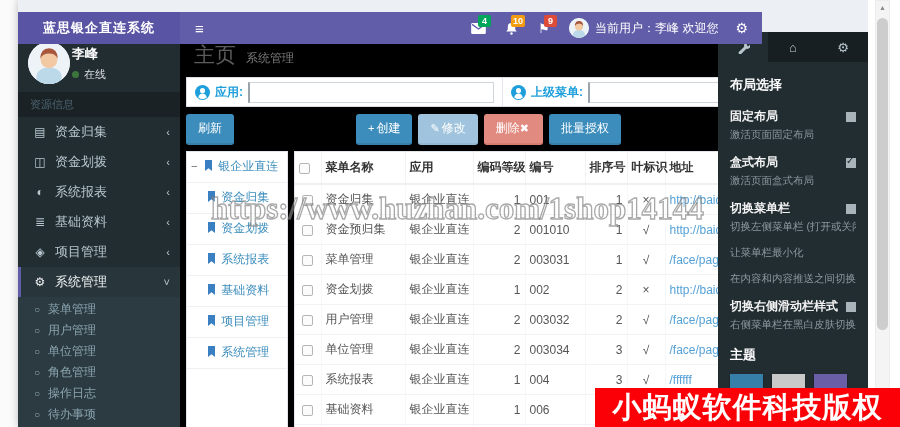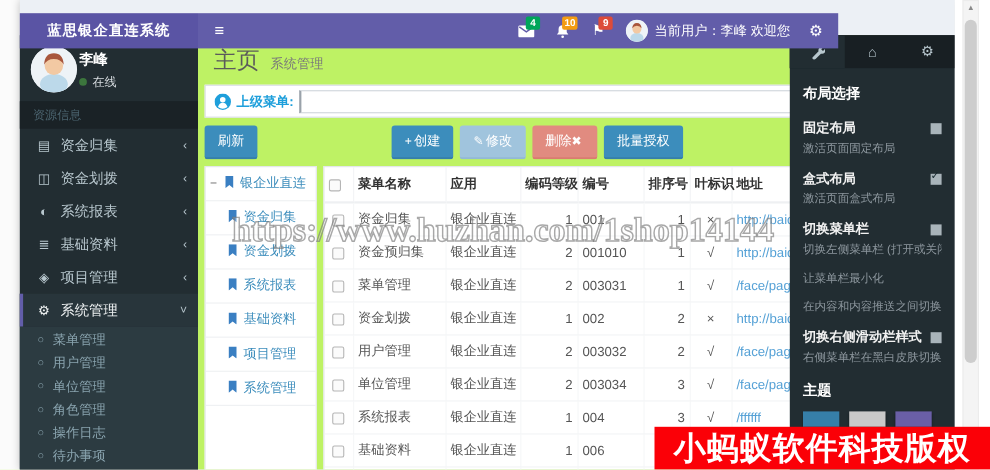--- a/index.html
+++ b/index.html
@@ -32,21 +32,21 @@
   .menu-item { display:flex; align-items:center; height:30px; padding:0 10px; color:#b8c7ce; font-size:13px; cursor:pointer; border-left:3px solid transparent; }
   .menu-item.active { border-left-color:#625da9; color:#eef1f2; background:#28353b; }
   .mi-icon { width:18px; font-size:12px; text-align:center; margin-right:6px; flex:none; }
   .mi-label { flex:1; white-space:nowrap; overflow:hidden; }
   .mi-chevron { font-size:11px; color:#b8c7ce; }
   .submenu { background:#2c3b41; padding:2px 0; }
   .submenu-item { display:flex; align-items:center; gap:8px; height:21px; padding:0 10px 0 16px; color:#8aa4af; font-size:12px; cursor:pointer; }
   .sub-bullet { font-size:10px; }
 
   
-  .content { position:absolute; left:162px; top:32px; width:645px; height:395px; background:#bef264; overflow:hidden; }
+  .content { position:absolute; left:162px; top:32px; width:645px; height:395px; background:#000000; overflow:hidden; }
   .content-header { padding:9px 14px 6px 14px; display:flex; align-items:baseline; gap:10px; }
   .page-title { font-size:21px; color:#5b5b5b; font-weight:normal; }
   .breadcrumb { font-size:12px; color:#7a7a7a; }
   .filter-box { margin:2px 6px 0 6px; height:30px; background:#fff; border:1px solid #d9dde3; display:flex; align-items:stretch; }
   .filter-group { display:flex; align-items:center; gap:5px; padding:0 8px; flex:1; min-width:0; }
   .filter-group + .filter-group { border-left:1px solid #e3e6ea;align-items:center; }
   .user-circ { width:15px; height:15px; flex:none; }
   .filter-label { color:#1e9fdb; font-size:12px; font-weight:bold; white-space:nowrap; }
   .filter-input { flex:1; min-width:0; height:21px; border:1px solid #cfd5db; border-left:2px solid #9aa2aa; font-size:12px; padding:0 4px; outline:none; }
   .btn-row { display:flex; gap:6px; padding:7px 6px 6px 6px; align-items:center; }
@@ -237,20 +237,29 @@
         <span class="breadcrumb">系统管理</span>
       </div>
 
       <div class="filter-box">
         <div class="filter-group">
           <svg class="user-circ" viewBox="0 0 16 16">
               <circle cx="8" cy="8" r="8" fill="#1e9fdb"></circle>
               <circle cx="8" cy="6" r="2.7" fill="#fff"></circle>
               <path d="M3.4 13.2 q1.2-4.2 4.6-4.2 t4.6 4.2 a8 8 0 0 1 -9.2 0 z" fill="#fff"></path>
             </svg>
+          <span class="filter-label">应用:</span>
+          <input class="filter-input" type="text" style="">
+        </div>
+        <div class="filter-group">
+          <svg class="user-circ" viewBox="0 0 16 16">
+              <circle cx="8" cy="8" r="8" fill="#1e9fdb"></circle>
+              <circle cx="8" cy="6" r="2.7" fill="#fff"></circle>
+              <path d="M3.4 13.2 q1.2-4.2 4.6-4.2 t4.6 4.2 a8 8 0 0 1 -9.2 0 z" fill="#fff"></path>
+            </svg>
           <span class="filter-label">上级菜单:</span>
           <input class="filter-input" type="text" style="">
         </div>
       </div>
 
       <div class="btn-row">
         <button class="btn btn-blue">刷新</button>
         <button class="btn btn-blue btn-create"><span class="bico">+</span><span>创建</span></button>
         <button class="btn btn-lightblue"><span class="bico">✎</span><span>修改</span></button>
         <button class="btn btn-salmon"><span>删除</span><span class="bico">✖</span></button>

